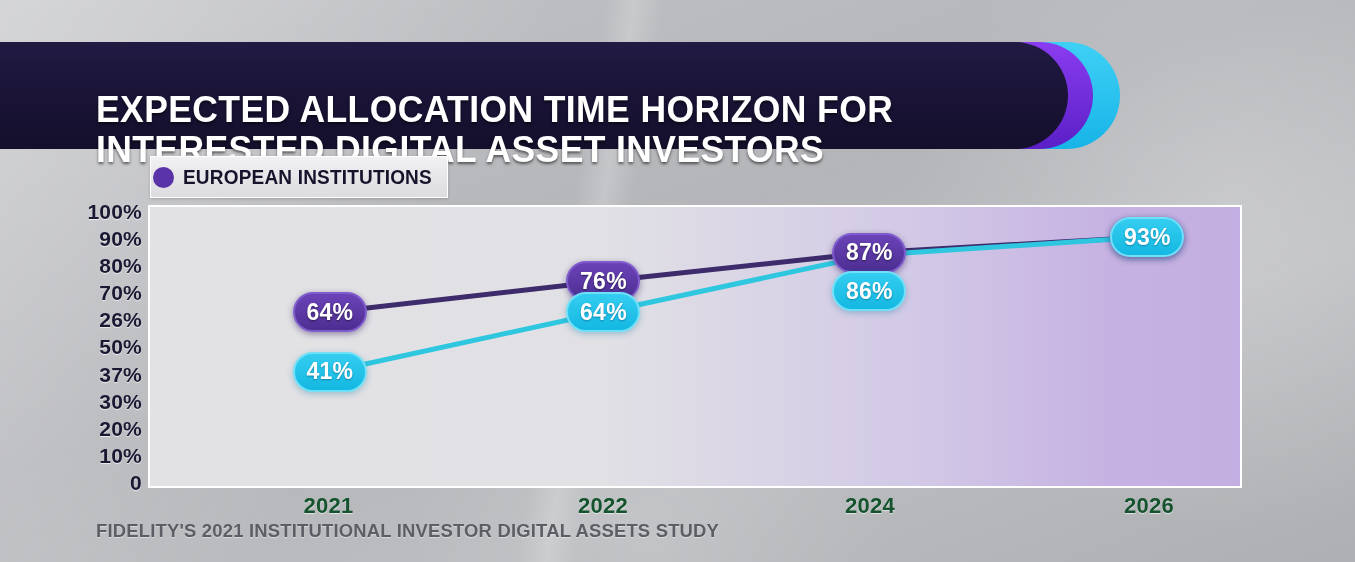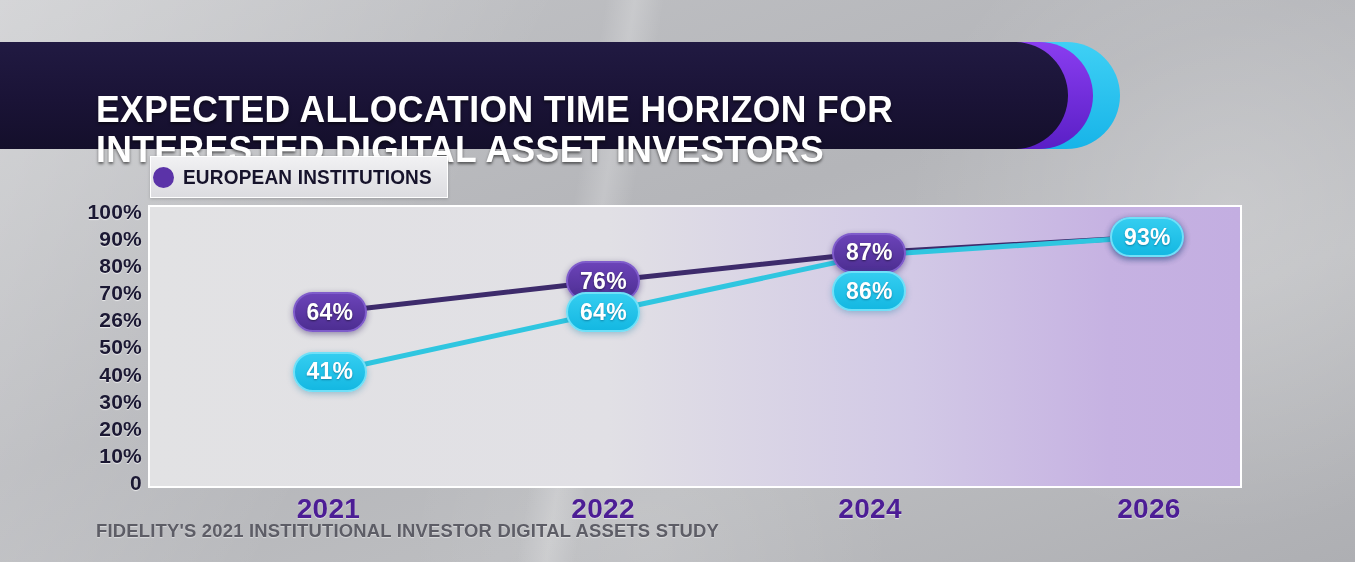--- a/index.html
+++ b/index.html
@@ -100,21 +100,21 @@
     letter-spacing:.2px;
     text-shadow:0 1px 1px rgba(255,255,255,.7);
   }
 
   
   #x-axis{
     position:absolute;left:148px;top:493px;width:1094px;height:28px;
   }
   .x-tick{
     position:absolute;top:0;transform:translateX(-50%);
-    font-weight:bold;font-size:28px;color:#4c1d95;letter-spacing:.3px;
+    font-weight:bold;font-size:22px;color:#14532d;letter-spacing:.3px;
     text-shadow:0 1px 1px rgba(255,255,255,.6);
   }
 
   
   .pill{
     position:absolute;transform:translate(-50%,-50%);
     display:flex;align-items:center;justify-content:center;
     height:40px;min-width:74px;padding:0 11px;
     border-radius:21px;
     font-weight:bold;font-size:23px;color:#ffffff;
@@ -167,21 +167,21 @@
   </div>
 </div>
 
 <div id="y-axis">
   <div class="y-tick">100%</div>
   <div class="y-tick">90%</div>
   <div class="y-tick">80%</div>
   <div class="y-tick">70%</div>
   <div class="y-tick">26%</div>
   <div class="y-tick">50%</div>
-  <div class="y-tick">40%</div>
+  <div class="y-tick">37%</div>
   <div class="y-tick">30%</div>
   <div class="y-tick">20%</div>
   <div class="y-tick">10%</div>
   <div class="y-tick">0</div>
 </div>
 
 <div id="plot-frame">
   <div id="plot-area"></div>
   <svg id="plot-svg" viewBox="0 0 1090 279" preserveAspectRatio="none">
     <polyline id="line-eu" fill="none" stroke="#3d2b6b" stroke-width="5" stroke-linecap="round" stroke-linejoin="round" points="179.8,105.2 453.4,74.2 719.4,45.7 997.4,30.1"></polyline>

